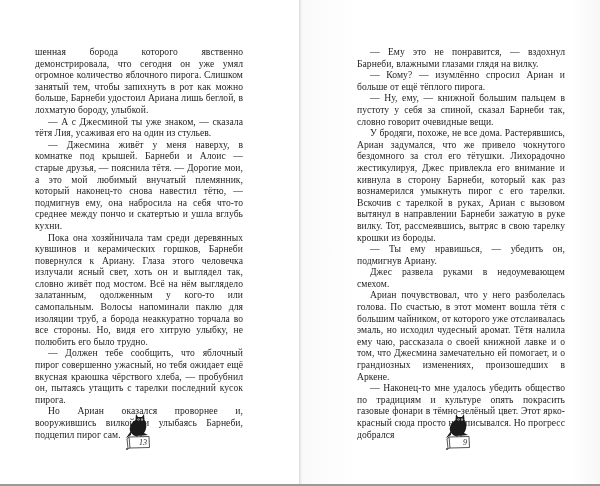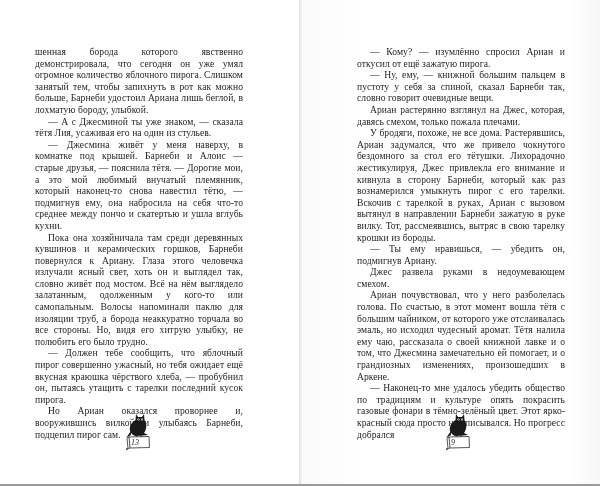--- a/index.html
+++ b/index.html
@@ -68,21 +68,21 @@
       height: 40px;
     }
     .page-left .folio { left: 122px; }
     .page-right .folio { left: 140px; }
     .folio svg { display: block; }
     .folio-num {
       position: absolute;
       left: 9px;
       top: 28px;
       width: 16px;
-      text-align: left;
+      text-align: right;
       font-size: 8px;
       font-style: italic;
       line-height: 9px;
       color: #1e1e1e;
     }
   </style>
 </head>
 <body>
 
 <div class="spread">
@@ -115,23 +115,23 @@
         <circle cx="5" cy="39" r="0.9" fill="#2a2a2a"></circle>
       </svg>
       <div class="folio-num">13</div>
     </div>
   </div>
 
   <div class="gutter"></div>
 
   <div class="page page-right">
     <div class="text-block">
-      <p>— Кому? — изумлённо спросил Ариан и откусил от ещё зажатую пирога.</p>
+      <p>— Ему это не понравится, — вздохнул Барнеби, влажными глазами глядя на вилку.</p>
+      <p>— Кому? — изумлённо спросил Ариан и больше от ещё тёплого пирога.</p>
       <p>— Ну, ему, — книжной большим пальцем в пустоту у себя за спиной, сказал Барнеби так, словно говорит очевидные вещи.</p>
-      <p>Ариан растерянно взглянул на Джес, которая, давясь смехом, только пожала плечами.</p>
       <p>У бродяги, похоже, не все дома. Растерявшись, Ариан задумался, что же привело чокнутого бездомного за стол его тётушки. Лихорадочно жестикулируя, Джес привлекла его внимание и кивнула в сторону Барнеби, который как раз вознамерился умыкнуть пирог с его тарелки. Вскочив с тарелкой в руках, Ариан с вызовом вытянул в направлении Барнеби зажатую в руке вилку. Тот, рассмеявшись, вытряс в свою тарелку крошки из бороды.</p>
       <p>— Ты ему нравишься, — убедить он, подмигнув Ариану.</p>
       <p>Джес развела руками в недоумевающем смехом.</p>
       <p>Ариан почувствовал, что у него разболелась голова. По счастью, в этот момент вошла тётя с большим чайником, от которого уже отслаивалась эмаль, но исходил чудесный аромат. Тётя налила ему чаю, рассказала о своей книжной лавке и о том, что Джесмина замечательно ей помогает, и о грандиозных изменениях, произошедших в Аркене.</p>
       <p class="last-line-justify">— Наконец-то мне удалось убедить общество по традициям и культуре опять покрасить газовые фонари в тёмно-зелёный цвет. Этот ярко-красный сюда просто не вписывался. Но прогресс добрался</p>
     </div>
     <div class="folio">
       <svg width="34" height="40" viewBox="0 0 34 40">
         <path d="M14 4 L16 7 L20 7 L22 4 L22.5 10 C25 13 25 19 22 23 L26 25 L21 25.5 L13 26 C9 24 7 21 8 17 C9 13 12 11 13.5 10 Z" fill="#1a1a1a"></path>
         <path d="M9 21 L4 28 L9 25 Z" fill="#1a1a1a"></path>

